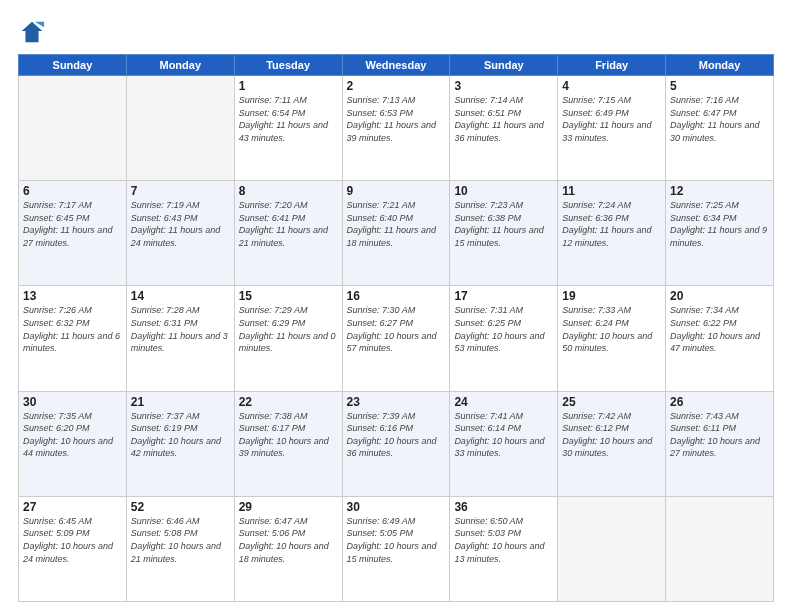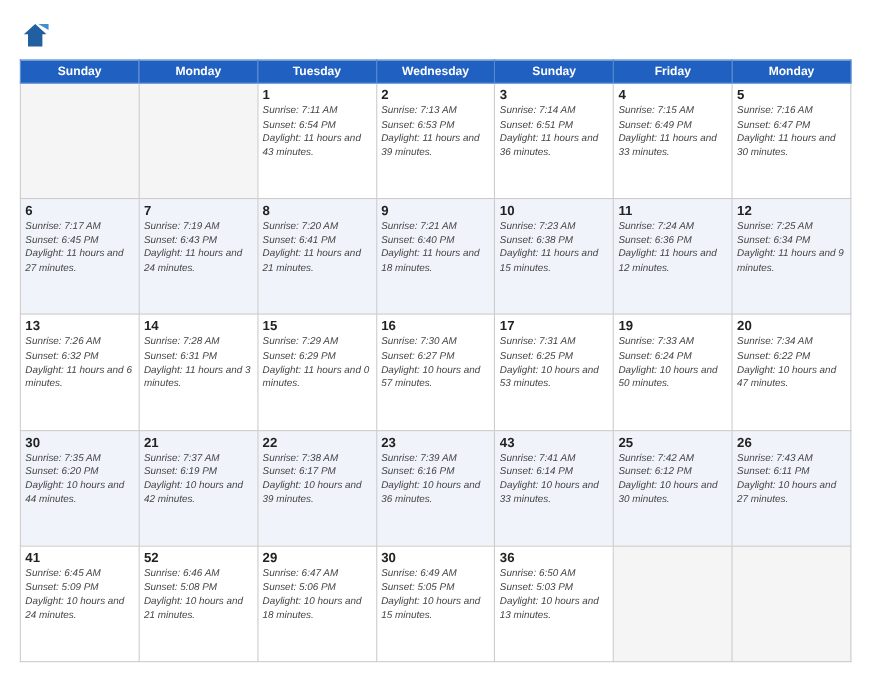--- a/index.html
+++ b/index.html
@@ -236,35 +236,35 @@
           </td>
           <td>
             <span class="day-num">22</span>
             <div class="day-info">Sunrise: 7:38 AM<br>Sunset: 6:17 PM<br>Daylight: 10 hours and 39 minutes.</div>
           </td>
           <td>
             <span class="day-num">23</span>
             <div class="day-info">Sunrise: 7:39 AM<br>Sunset: 6:16 PM<br>Daylight: 10 hours and 36 minutes.</div>
           </td>
           <td>
-            <span class="day-num">43</span>
+            <span class="day-num">24</span>
             <div class="day-info">Sunrise: 7:41 AM<br>Sunset: 6:14 PM<br>Daylight: 10 hours and 33 minutes.</div>
           </td>
           <td>
             <span class="day-num">25</span>
             <div class="day-info">Sunrise: 7:42 AM<br>Sunset: 6:12 PM<br>Daylight: 10 hours and 30 minutes.</div>
           </td>
           <td>
             <span class="day-num">26</span>
             <div class="day-info">Sunrise: 7:43 AM<br>Sunset: 6:11 PM<br>Daylight: 10 hours and 27 minutes.</div>
           </td>
         </tr>
         <tr>
           <td>
-            <span class="day-num">41</span>
+            <span class="day-num">27</span>
             <div class="day-info">Sunrise: 6:45 AM<br>Sunset: 5:09 PM<br>Daylight: 10 hours and 24 minutes.</div>
           </td>
           <td>
             <span class="day-num">52</span>
             <div class="day-info">Sunrise: 6:46 AM<br>Sunset: 5:08 PM<br>Daylight: 10 hours and 21 minutes.</div>
           </td>
           <td>
             <span class="day-num">29</span>
             <div class="day-info">Sunrise: 6:47 AM<br>Sunset: 5:06 PM<br>Daylight: 10 hours and 18 minutes.</div>
           </td>

